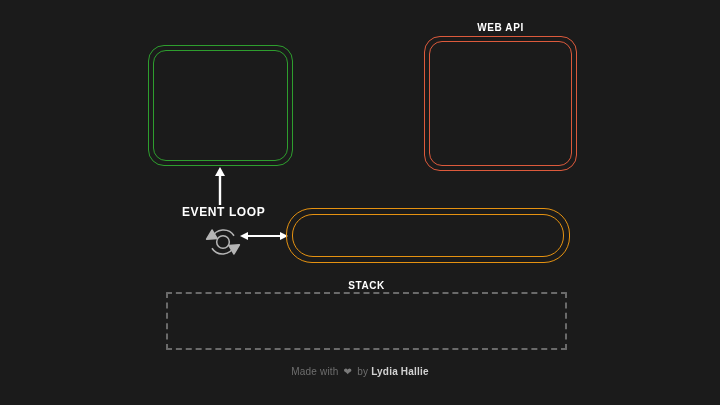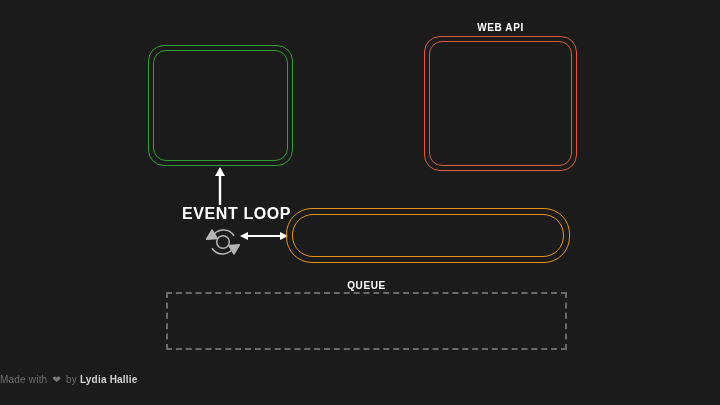--- a/index.html
+++ b/index.html
@@ -111,23 +111,23 @@
   #label-call-stack { left: 153px; top: 34px; width: 135px; }
   #label-web-api    { left: 429px; top: 22px; width: 143px; text-align: center; }
   #label-queue      { left: 292px; top: 196px; width: 272px; }
   #label-output     { left: 166px; top: 280px; width: 401px; }
 
   #label-event-loop {
     position: absolute;
     left: 182px;
     top: 205px;
     width: 84px;
-    text-align: center;
+    text-align: left;
     color: #ffffff;
-    font-size: 16px;
+    font-size: 12px;
     font-weight: bold;
     letter-spacing: 0.6px;
     white-space: nowrap;
     user-select: none;
   }
 
   
   #arrow-up {
     position: absolute;
     left: 210px;
@@ -151,26 +151,25 @@
     width: 46px;
     height: 46px;
   }
 
   
   #footer {
     position: absolute;
     left: 0;
     top: 366px;
     width: 720px;
-    text-align: left;
+    text-align: center;
     font-size: 10px;
     color: #6e6e6e;
     letter-spacing: 0.2px;
     user-select: none;
-    margin-top: 8px;
   }
   #footer .heart {
     color: #7a7a7a;
     font-size: 10px;
     padding: 0 2px;
   }
   #footer .author {
     color: #d2d2d2;
     font-weight: bold;
   }
@@ -218,21 +217,21 @@
     <polygon points="0,8 8,4 8,12" fill="#ffffff"></polygon>
     <polygon points="48,8 40,4 40,12" fill="#ffffff"></polygon>
   </svg>
 
 
   <div class="panel" id="queue-panel">
     <span class="ring-outer"></span>
     <span class="ring-inner"></span>
   </div>
 
-  <div class="section-label" id="label-output">QUEUE</div>
+  <div class="section-label" id="label-output">STACK</div>
 
   <div id="output-panel"></div>
 
   <div id="footer">
     <span>Made with</span>
     <span class="heart">❤</span>
     <span>by</span>
     <span class="author">Lydia Hallie</span>
   </div>
 

